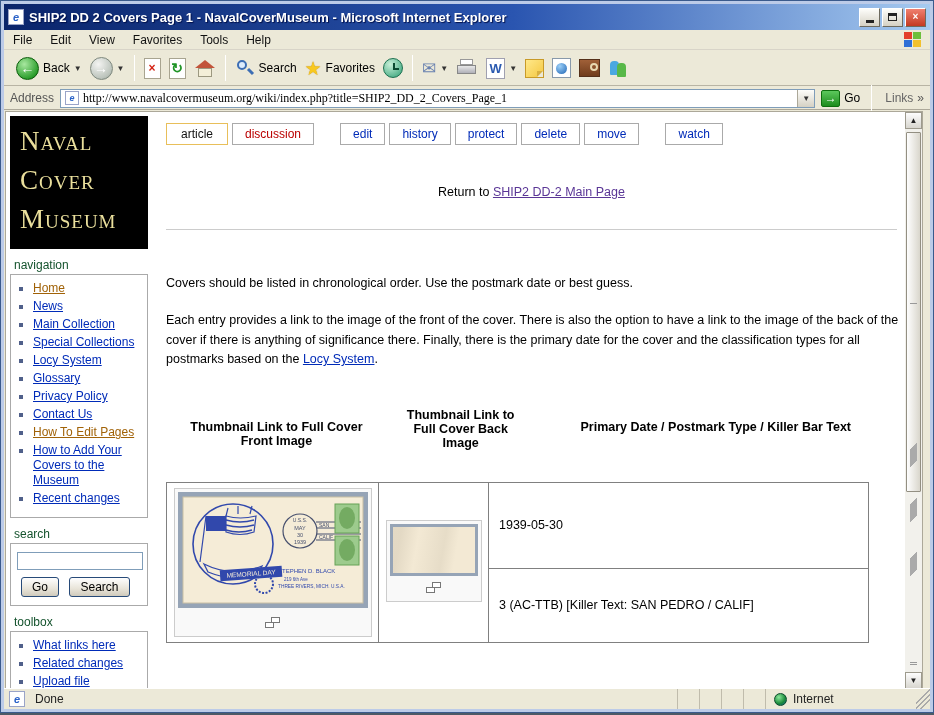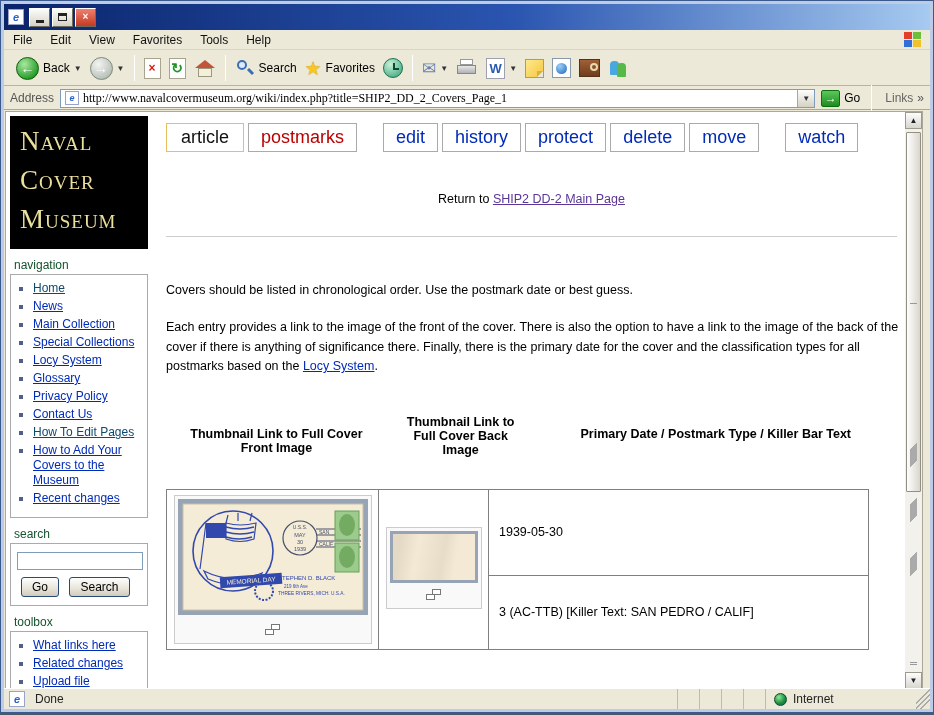--- a/index.html
+++ b/index.html
@@ -107,28 +107,28 @@
   
   .sidebar { position:absolute; left:0; top:0; width:147px; height:100%; background:#fff; padding:4px 3px 0 4px; }
   .logo { width:138px; height:133px; background:#000; color:#eadf9c; font-family:"Liberation Serif",serif;
     font-variant:small-caps; font-size:27px; line-height:1.45; padding:6px 0 0 10px; letter-spacing:1px; cursor:pointer; }
   .portlet-title { font-size:12px; color:#14532d; margin:9px 0 2px 4px; }
   .portlet { border:1px solid #aaa; background:#fff; padding:6px 4px 8px 4px; width:138px; }
   .portlet ul { list-style:square; padding-left:18px; }
   .portlet li { font-size:12px; line-height:1.25; margin-bottom:3px; }
   .portlet li::marker { color:#50608a; }
   .portlet a { color:#002bb8; text-decoration:underline; cursor:pointer; }
-  .portlet a.visited { color:#0c4a6e; }
+  .portlet a.visited { color:#a16207; }
   .searchbox input[type=text] { width:126px; height:18px; border:1px solid #7f9db9; margin:2px 0 7px 2px; font-size:12px; padding:1px 3px; }
   .xpbtn { font-size:12px; padding:2px 10px; border:1px solid #274a78; border-radius:3px;
     background:linear-gradient(#fefefe,#e8e4d8 60%,#cfcabc); cursor:pointer; margin-left:6px; font-family:"Liberation Sans",sans-serif; }
 
   
   .main { position:absolute; left:147px; top:0; width:754px; height:100%; background:#fff; padding:10px 10px 0 13px; font-size:12.5px; color:#000; }
-  .tabs { display:flex; align-items:flex-end; font-size:18px; margin-top:1px; }
+  .tabs { display:flex; align-items:flex-end; font-size:12px; margin-top:1px; }
   .tab { border:1px solid #aaa; background:#fff; padding:3px 12px; margin-right:4px; cursor:pointer; white-space:nowrap; }
   .tab.active { border-color:#e8bf5a; padding:3px 14px; }
   .tab a { text-decoration:none; }
   .tab .t-black { color:#111; } .tab .t-red { color:#ba0000; } .tab .t-blue { color:#002bb8; }
   .tab.gap { margin-left:22px; }
   h1.pagetitle { font-size:23px; font-weight:normal; margin-top:13px; padding-bottom:4px; border-bottom:1px solid #aaa; }
   .returnline { margin-top:40px; font-size:12.5px;text-align:center; }
   .returnline a { color:#5a3696; text-decoration:underline; cursor:pointer; }
   hr.lightrule { border:none; border-top:1px solid #ccc; margin-top:30px; }
   .para { margin-top:18px; line-height:1.55; width:745px; }
@@ -162,20 +162,21 @@
 </style>
 </head>
 <body>
 
 <div id="win">
 
   <div class="titlebar">
     <span class="ie-doc">
         <span>e</span>
       </span>
+    <span class="titletext">SHIP2 DD 2 Covers Page 1 - NavalCoverMuseum - Microsoft Internet Explorer</span>
     <span class="winbtns">
       <span class="wbtn">
           <i class="minglyph"></i>
         </span>
       <span class="wbtn">
           <i class="maxglyph"></i>
         </span>
       <span class="wbtn close">×</span>
     </span>
   </div>
@@ -342,21 +343,21 @@
           <li><a>Related changes</a></li>
           <li><a>Upload file</a></li>
 
         </ul>
       </div>
     </div>
 
     <div class="main">
       <div class="tabs">
         <span class="tab active"><a class="t-black">article</a></span>
-        <span class="tab"><a class="t-red">postmarks</a></span>
+        <span class="tab"><a class="t-red">discussion</a></span>
         <span class="tab gap"><a class="t-blue">edit</a></span>
         <span class="tab"><a class="t-blue">history</a></span>
         <span class="tab"><a class="t-blue">protect</a></span>
         <span class="tab"><a class="t-blue">delete</a></span>
         <span class="tab"><a class="t-blue">move</a></span>
         <span class="tab gap"><a class="t-blue">watch</a></span>
       </div>
 
 
       <div class="returnline">

